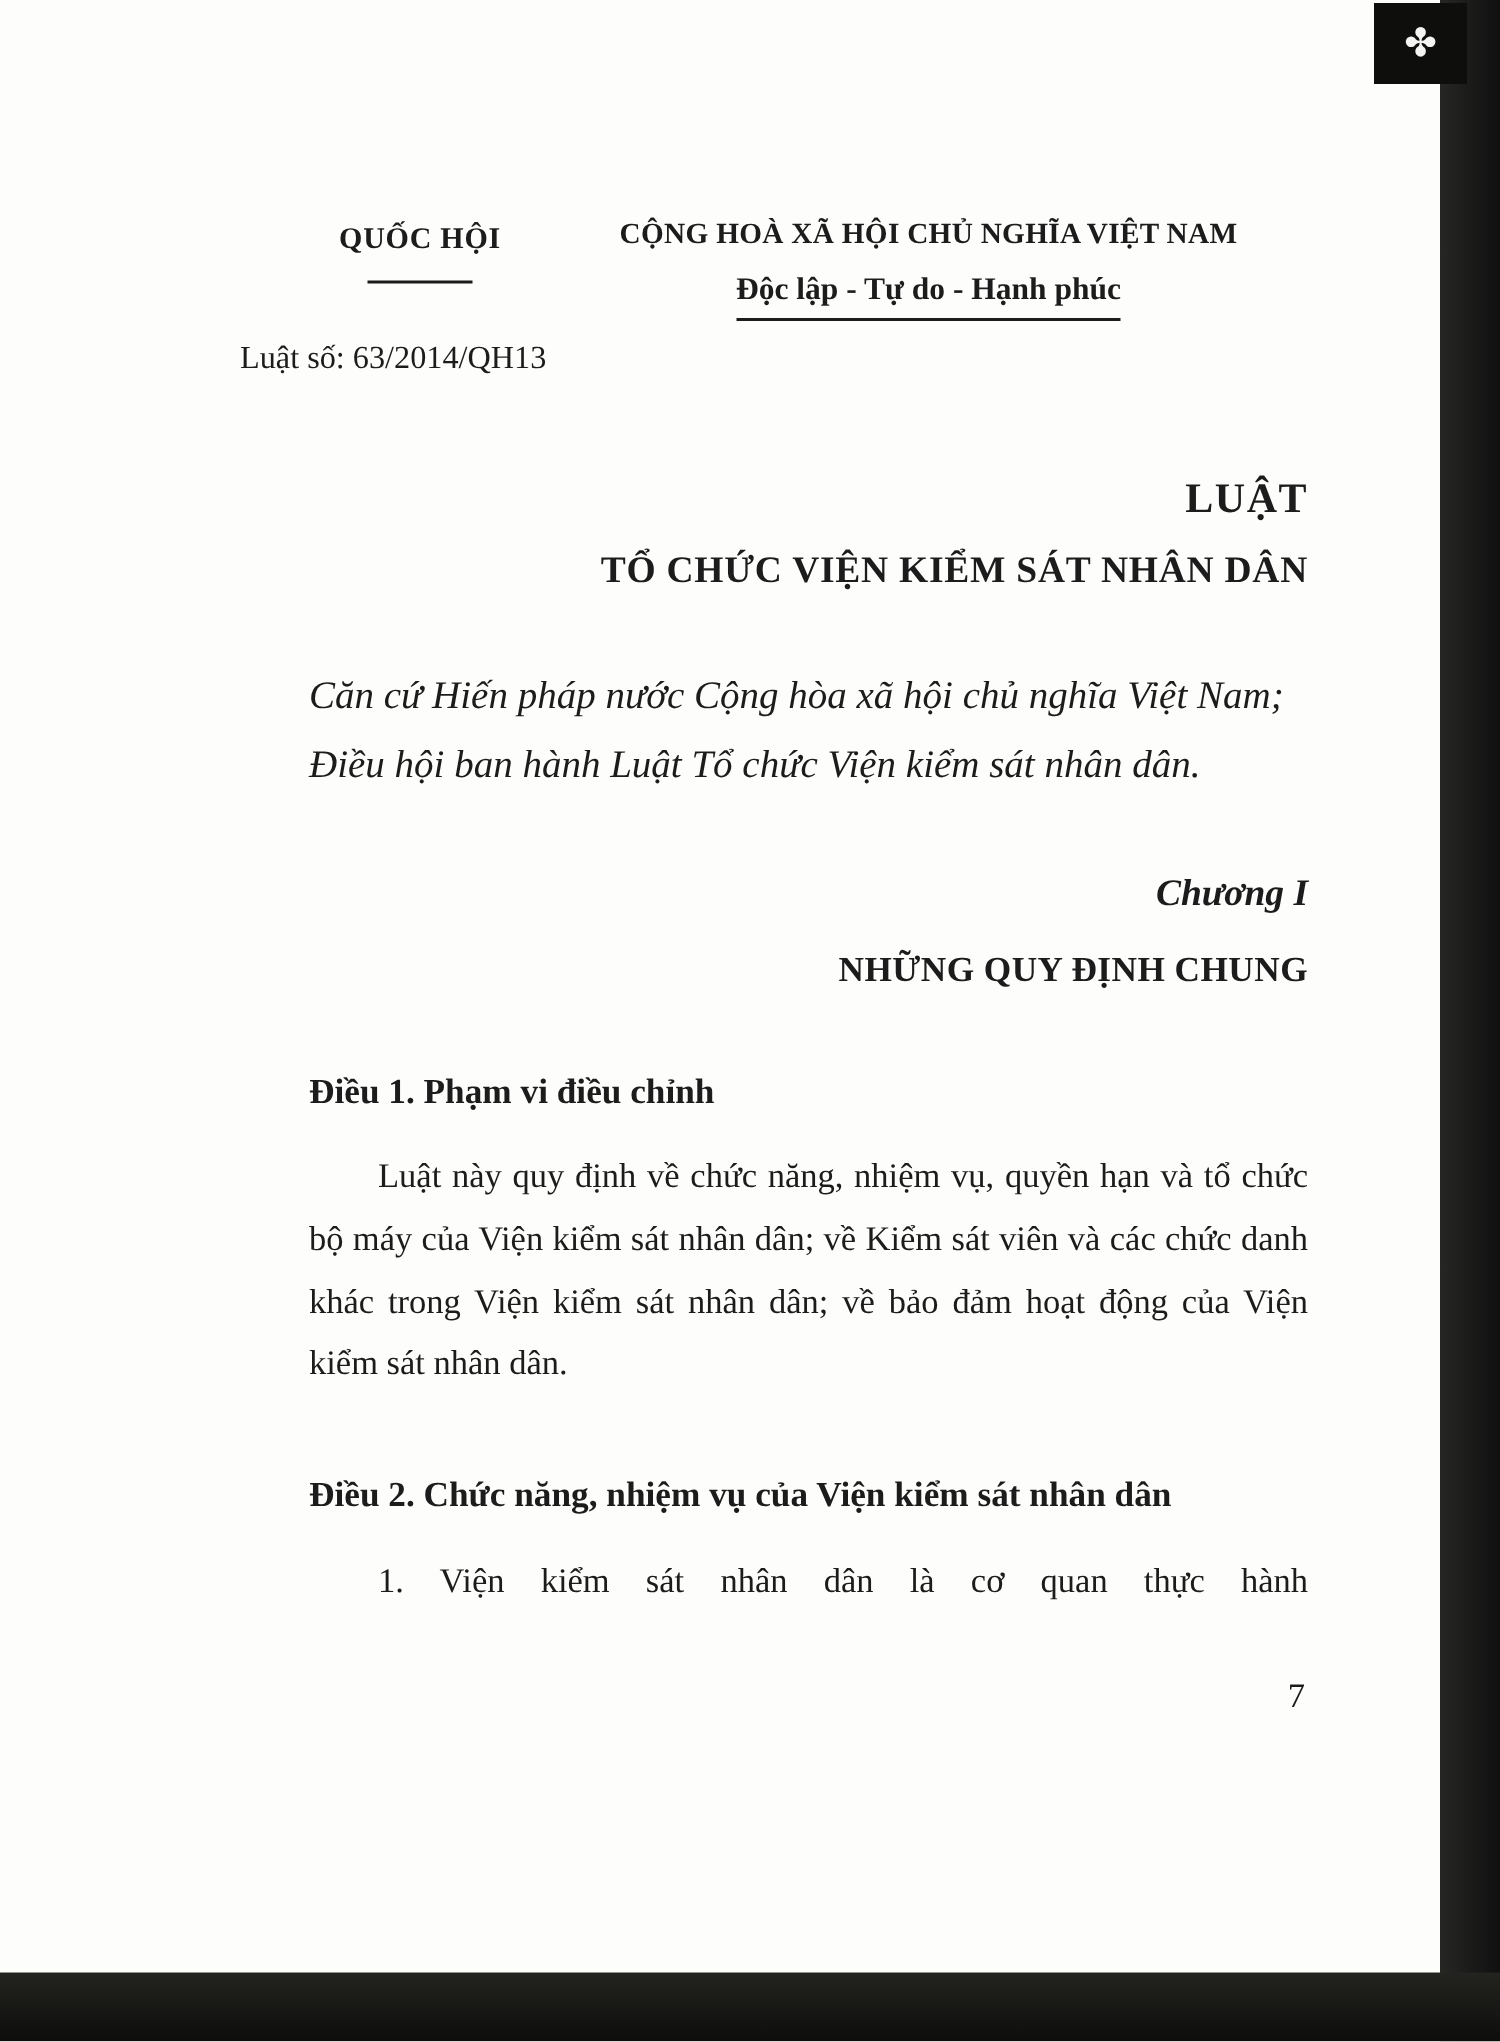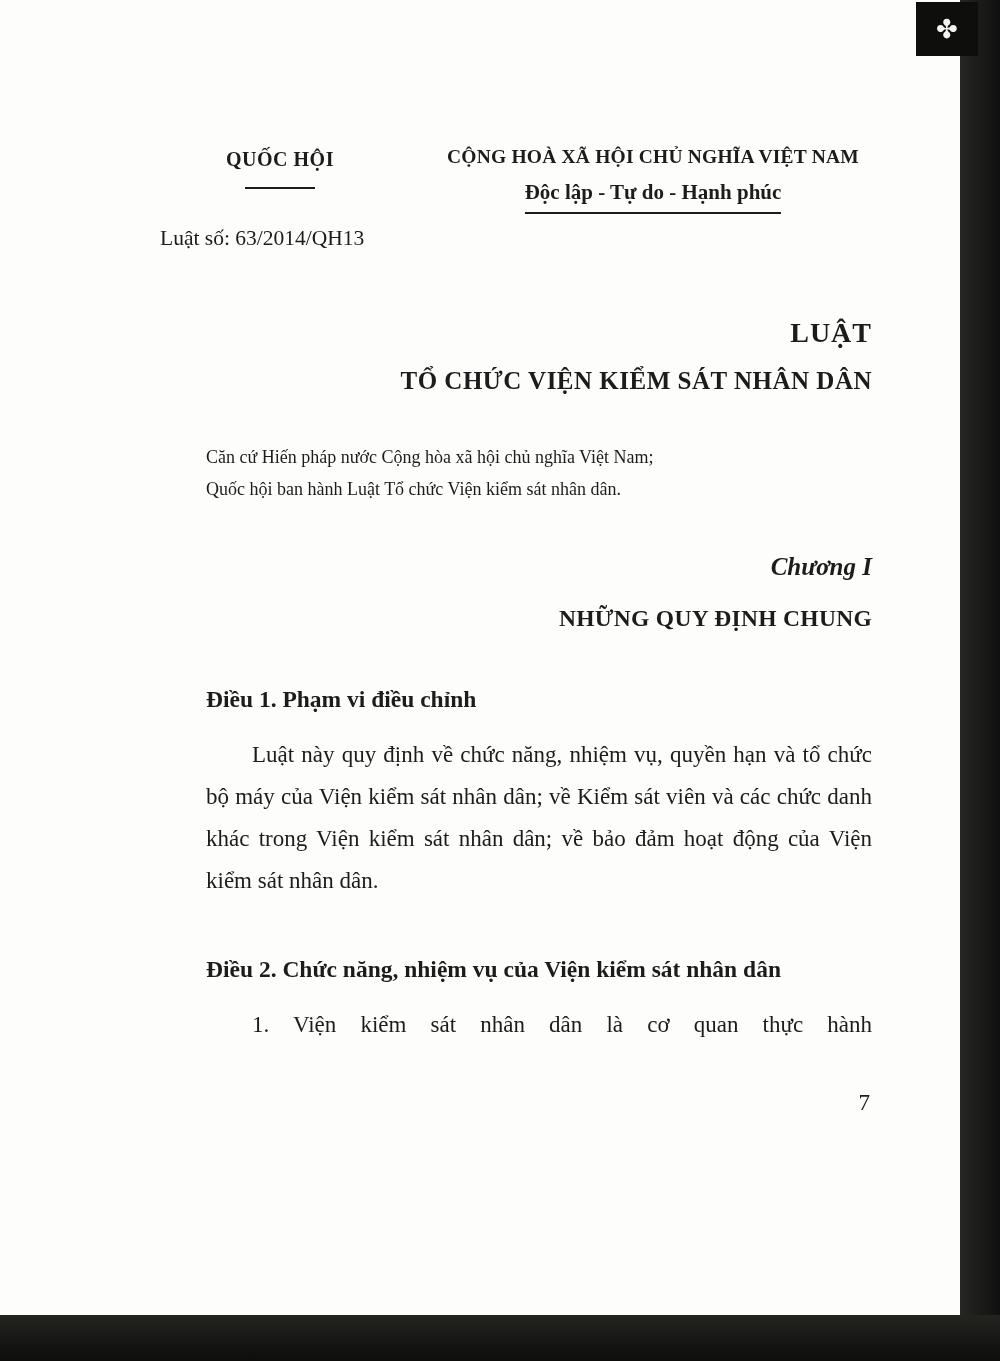--- a/index.html
+++ b/index.html
@@ -49,21 +49,21 @@
   .content {
     position: absolute;
     left: 160px;
     top: 146px;
     width: 712px;
   }
 
   
   .hdr-row {
     display: flex;
-    justify-content: space-between;
+    justify-content: flex-start;
     align-items: flex-start;
   }
   .hdr-left {
     width: 240px;
     text-align: center;
     padding-top: 2px;
   }
   .hdr-left .org {
     font-weight: bold;
     font-size: 20px;
@@ -110,21 +110,22 @@
   .doc-title .t2 {
     font-weight: bold;
     font-size: 25px;
     letter-spacing: 0.5px;
     margin-top: 18px;
   }
 
   
   .preamble {
     margin-top: 46px;
-    font-size: 18px;
+    font-style: italic;
+    font-size: 26px;
     line-height: 1.78;
     text-align: justify;
   }
   .preamble p {
     margin: 0;
     text-indent: 46px;
   }
 
   
   .chapter {
@@ -197,21 +198,21 @@
 
     <div class="law-no">Luật số: 63/2014/QH13</div>
 
     <div class="doc-title">
       <div class="t1">LUẬT</div>
       <div class="t2">TỔ CHỨC VIỆN KIỂM SÁT NHÂN DÂN</div>
     </div>
 
     <div class="preamble">
       <p>Căn cứ Hiến pháp nước Cộng hòa xã hội chủ nghĩa Việt Nam;</p>
-      <p>Quốc hội ban hành Luật Tổ chức Viện kiểm sát nhân dân.</p>
+      <p>Điều hội ban hành Luật Tổ chức Viện kiểm sát nhân dân.</p>
     </div>
 
     <div class="chapter">
       <div class="num">Chương I</div>
       <div class="name">NHỮNG QUY ĐỊNH CHUNG</div>
     </div>
 
     <div>
       <div class="article-heading">Điều 1. Phạm vi điều chỉnh</div>
       <div class="article-body">Luật này quy định về chức năng, nhiệm vụ, quyền hạn và tổ chức bộ máy của Viện kiểm sát nhân dân; về Kiểm sát viên và các chức danh khác trong Viện kiểm sát nhân dân; về bảo đảm hoạt động của Viện kiểm sát nhân dân.</div>

